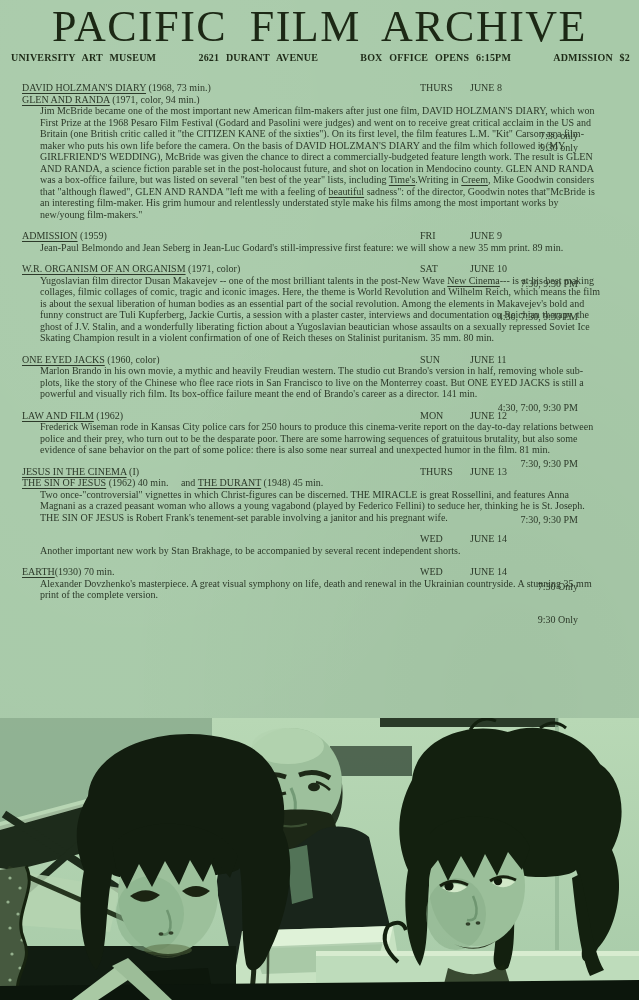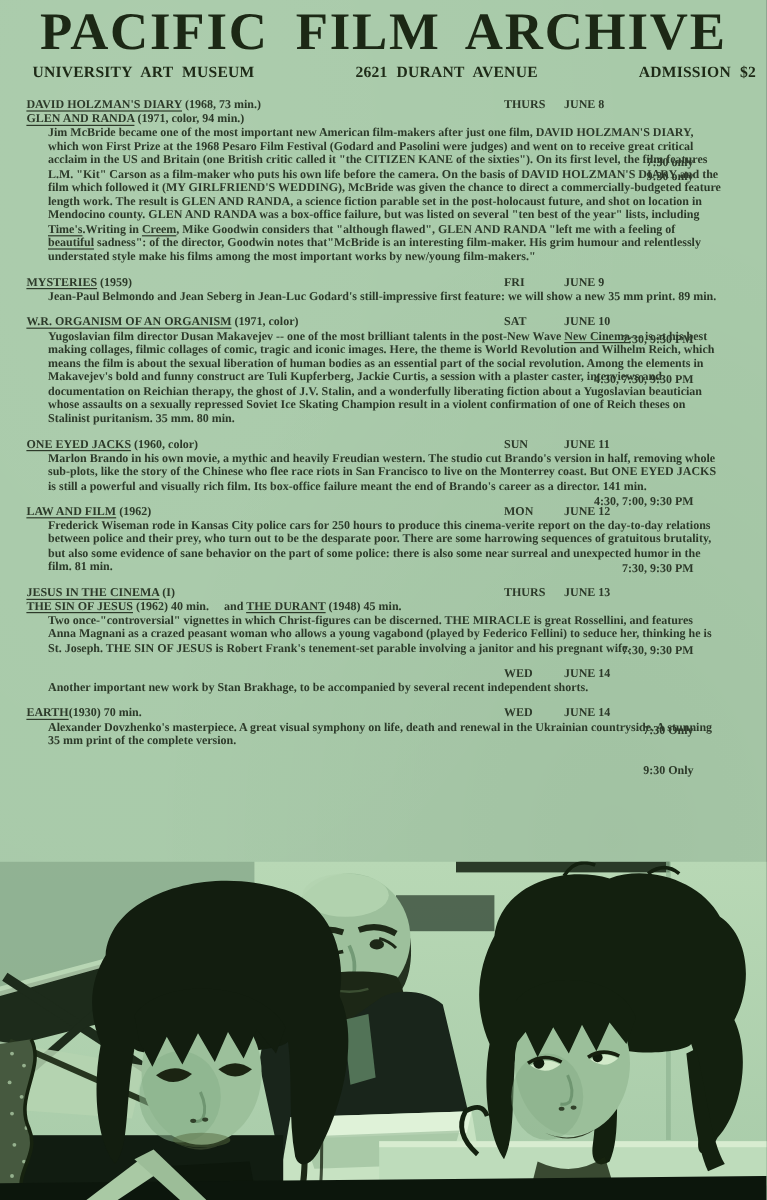--- a/index.html
+++ b/index.html
@@ -9,35 +9,35 @@
       radial-gradient(ellipse at 20% 15%, rgba(255,255,255,0.05), rgba(0,0,0,0) 60%),
       radial-gradient(ellipse at 80% 70%, rgba(0,0,0,0.04), rgba(0,0,0,0) 55%),
       #a8caa9;
     font-family:"Liberation Serif", serif;
     color:#2d3a2a;
     overflow:hidden;
   }
   .masthead{padding-top:5px;}
   .page-title{
     margin:0;text-align:center;
-    font-size:44px;line-height:44px;font-weight:bold;
+    font-size:44px;line-height:44px;font-weight:normal;
     letter-spacing:1.5px;word-spacing:10px;color:#1c2815;
   }
   .info-line{
     display:flex;justify-content:space-between;
-    padding:3px 9px 0 27px;
-    font-size:13px;font-weight:bold;color:#1e2a17;
+    padding:3px 9px 0 11px;
+    font-size:10px;font-weight:bold;color:#1e2a17;
     letter-spacing:0.2px;word-spacing:4px;white-space:nowrap;
   }
   .listings{
     position:absolute;top:66px;left:0;right:0;height:650px;
     padding:16px 22px 0 22px;box-sizing:border-box;overflow:hidden;
     font-size:10px;line-height:11.5px;
   }
-  .listing{margin:0 0 10px 0;font-weight:bold;}
+  .listing{margin:0 0 10px 0;}
   .title-row{position:relative;white-space:nowrap;height:11.5px;}
   .u{text-decoration:underline;text-underline-offset:2px;text-decoration-thickness:1px;}
   .sched{position:absolute;top:0;}
   .sched-day{left:398px;}
   .sched-date{left:448px;}
   .sched-times{right:39px;width:150px;text-align:right;margin-top:48px;}
   .desc{margin:0;padding-left:18px;width:562px;}
   .note{margin:0;padding-left:18px;width:562px;}
   .photo{position:absolute;left:0;top:718px;width:639px;height:282px;margin:0;}
   .photo svg{display:block;}
@@ -45,32 +45,33 @@
 </head>
 <body>
 
 <div class="page">
 
   <header class="masthead">
     <h1 class="page-title">PACIFIC FILM ARCHIVE</h1>
     <div class="info-line">
       <span>UNIVERSITY ART MUSEUM</span>
       <span>2621 DURANT AVENUE</span>
+      <span>BOX OFFICE OPENS 6:15PM</span>
       <span>ADMISSION $2</span>
     </div>
   </header>
 
   <main class="listings">
       <section class="listing">
         <div class="title-row"><span class="title-text"><span class="u">DAVID HOLZMAN'S DIARY</span><span> (1968, 73 min.)</span></span><span class="sched sched-day">THURS</span><span class="sched sched-date">JUNE 8</span><span class="sched sched-times">7:30 only</span></div>
         <div class="title-row"><span class="title-text"><span class="u">GLEN AND RANDA</span><span> (1971, color, 94 min.)</span></span><span class="sched sched-times">9:30 only</span></div>
         <p class="desc"><span>Jim McBride became one of the most important new American film-makers after just one film, DAVID HOLZMAN'S DIARY, which won First Prize at the 1968 Pesaro Film Festival (Godard and Pasolini were judges) and went on to receive great critical acclaim in the US and Britain (one British critic called it "the CITIZEN KANE of the sixties"). On its first level, the film features L.M. "Kit" Carson as a film-maker who puts his own life before the camera. On the basis of DAVID HOLZMAN'S DIARY and the film which followed it (MY GIRLFRIEND'S WEDDING), McBride was given the chance to direct a commercially-budgeted feature length work. The result is GLEN AND RANDA, a science fiction parable set in the post-holocaust future, and shot on location in Mendocino county. GLEN AND RANDA was a box-office failure, but was listed on several "ten best of the year" lists, including </span><span class="u">Time's</span><span>.Writing in </span><span class="u">Creem</span><span>, Mike Goodwin considers that "although flawed", GLEN AND RANDA "left me with a feeling of </span><span class="u">beautiful</span><span> sadness": of the director, Goodwin notes that"McBride is an interesting film-maker. His grim humour and relentlessly understated style make his films among the most important works by new/young film-makers."</span></p>
       </section>
       <section class="listing">
-        <div class="title-row"><span class="title-text"><span class="u">MYSTERIES</span><span> (1959)</span></span><span class="sched sched-day">FRI</span><span class="sched sched-date">JUNE 9</span><span class="sched sched-times">7:30, 9:30 PM</span></div>
+        <div class="title-row"><span class="title-text"><span class="u">ADMISSION</span><span> (1959)</span></span><span class="sched sched-day">FRI</span><span class="sched sched-date">JUNE 9</span><span class="sched sched-times">7:30, 9:30 PM</span></div>
         <p class="desc"><span>Jean-Paul Belmondo and Jean Seberg in Jean-Luc Godard's still-impressive first feature: we will show a new 35 mm print. 89 min.</span></p>
       </section>
       <section class="listing">
         <div class="title-row"><span class="title-text"><span class="u">W.R. ORGANISM OF AN ORGANISM</span><span> (1971, color)</span></span><span class="sched sched-day">SAT</span><span class="sched sched-date">JUNE 10</span><span class="sched sched-times">4:30, 7:30, 9:30 PM</span></div>
         <p class="desc"><span>Yugoslavian film director Dusan Makavejev -- one of the most brilliant talents in the post-New Wave </span><span class="u">New Cinema</span><span>--- is at his best making collages, filmic collages of comic, tragic and iconic images. Here, the theme is World Revolution and Wilhelm Reich, which means the film is about the sexual liberation of human bodies as an essential part of the social revolution. Among the elements in Makavejev's bold and funny construct are Tuli Kupferberg, Jackie Curtis, a session with a plaster caster, interviews and documentation on Reichian therapy, the ghost of J.V. Stalin, and a wonderfully liberating fiction about a Yugoslavian beautician whose assaults on a sexually repressed Soviet Ice Skating Champion result in a violent confirmation of one of Reich theses on Stalinist puritanism. 35 mm. 80 min.</span></p>
       </section>
       <section class="listing">
         <div class="title-row"><span class="title-text"><span class="u">ONE EYED JACKS</span><span> (1960, color)</span></span><span class="sched sched-day">SUN</span><span class="sched sched-date">JUNE 11</span><span class="sched sched-times">4:30, 7:00, 9:30 PM</span></div>
         <p class="desc"><span>Marlon Brando in his own movie, a mythic and heavily Freudian western. The studio cut Brando's version in half, removing whole sub-plots, like the story of the Chinese who flee race riots in San Francisco to live on the Monterrey coast. But ONE EYED JACKS is still a powerful and visually rich film. Its box-office failure meant the end of Brando's career as a director. 141 min.</span></p>
       </section>

